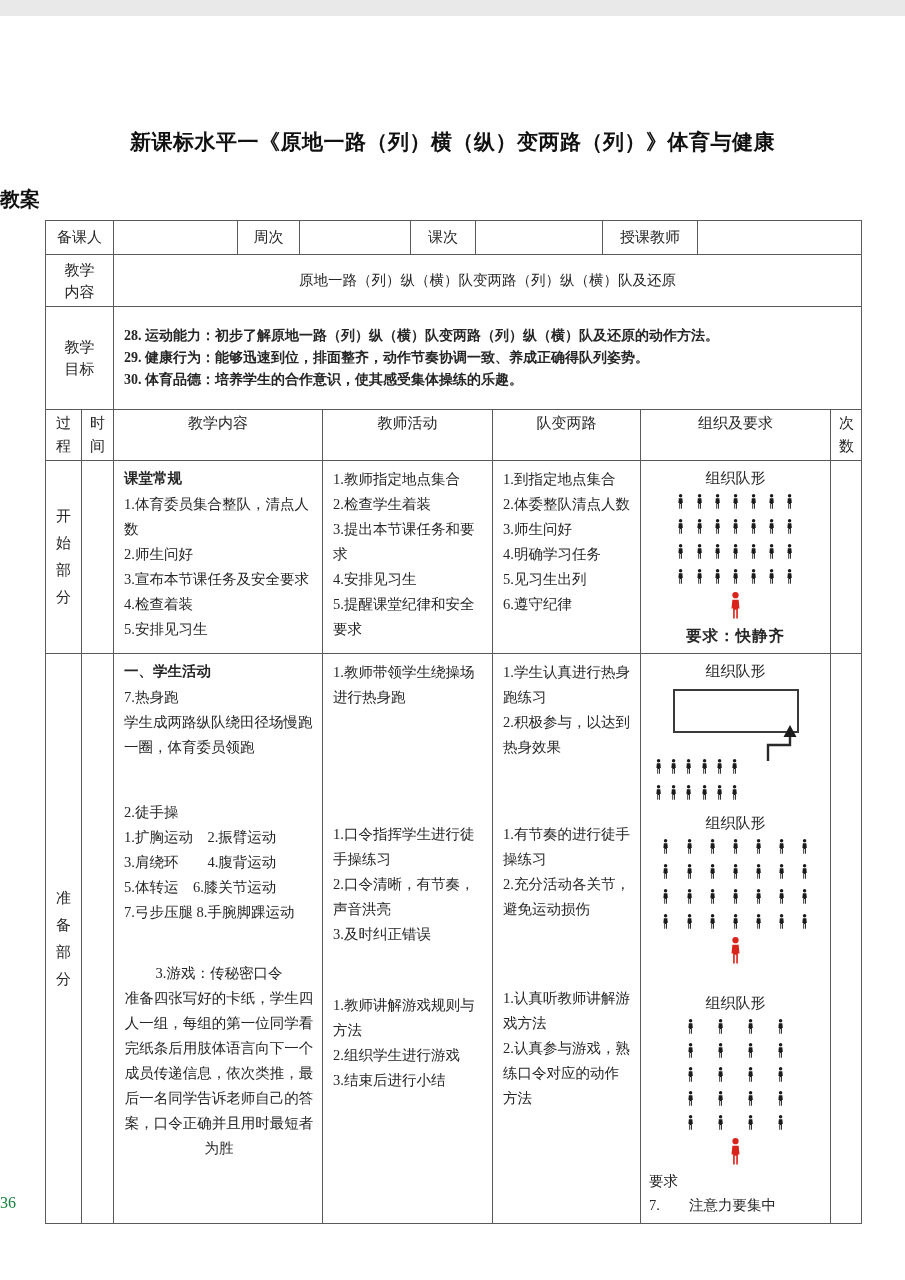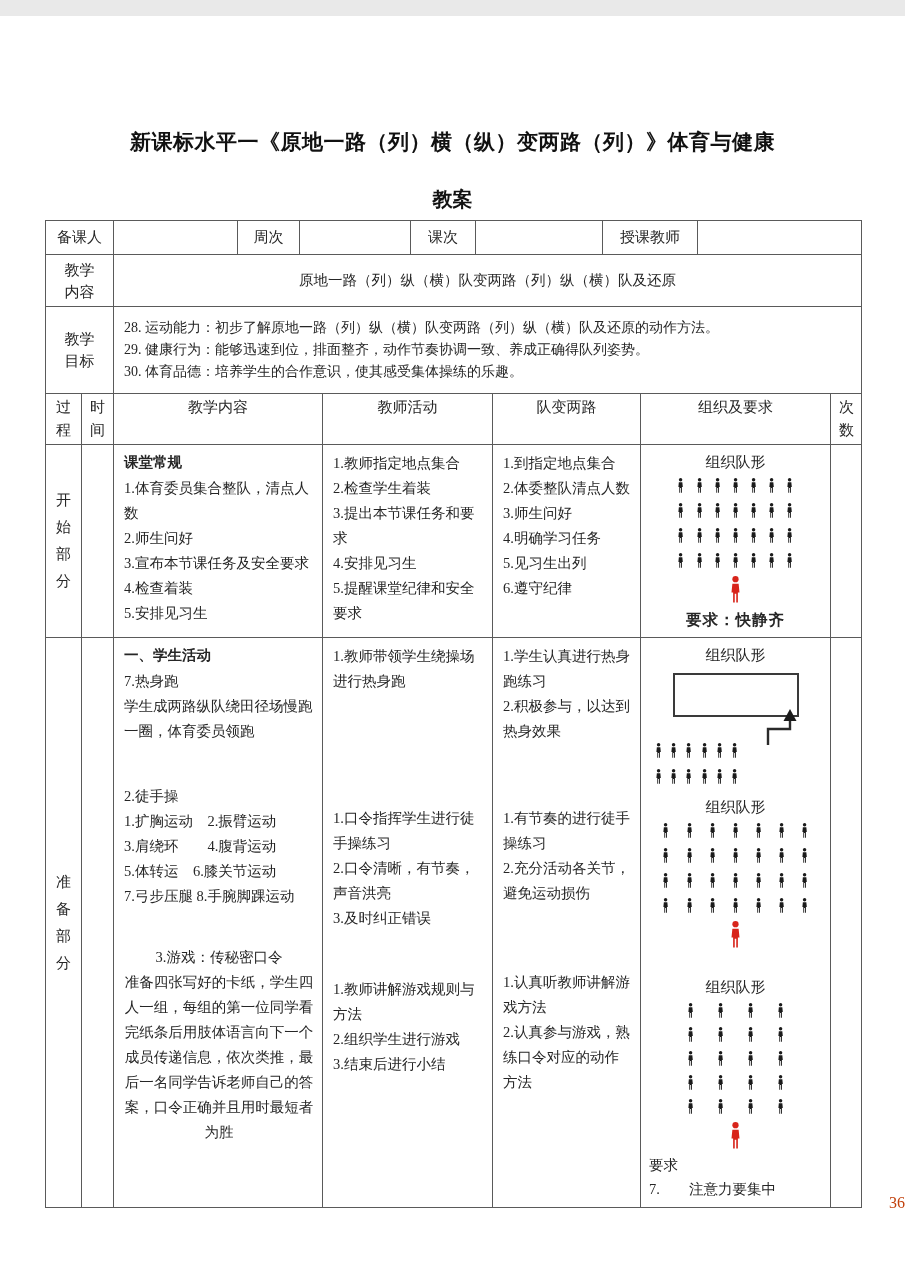--- a/index.html
+++ b/index.html
@@ -6,21 +6,21 @@
   html,body { margin:0; padding:0; background:#e9e9e9; }
   .page {
     width:905px; height:1280px; background:#ffffff; position:relative;
     font-family:"Liberation Serif","DejaVu Serif",serif; color:#262626;
     overflow:hidden; margin:16px auto;
   }
   .doc-title {
     padding-top:112px; text-align:center; font-size:21px; font-weight:bold;
     letter-spacing:0.5px; color:#111;
   }
-  .doc-subtitle { text-align:center; font-size:20px; font-weight:bold; margin-top:30px; color:#111; }
+  .doc-subtitle { text-align:left; font-size:20px; font-weight:bold; margin-top:30px; color:#111; }
 
   .tables { position:absolute; left:45px; top:205px; width:816px; }
   table { border-collapse:collapse; table-layout:fixed; width:816px; margin-top:-1px; }
   td {
     border:1px solid #5a5a5a; font-size:14.5px; vertical-align:middle;
     padding:2px 6px; overflow:hidden;
   }
   .center { text-align:center; }
   .pre { white-space:pre-line; }
   .label-cell {
@@ -51,21 +51,21 @@
   .track-svg { display:block; margin:0 auto; }
   .arrow-svg { position:absolute; right:28px; top:36px; }
   .gap-c2 { margin-top:40px; }
   .gap-c3 { margin-top:36px;text-align:center; }
   .gap-t2 { margin-top:112px; }
   .gap-t3 { margin-top:46px; }
   .gap-s2 { margin-top:62px; }
   .gap-s3 { margin-top:64px; }
   .gap-o2 { margin-top:12px; }
   .gap-o3 { margin-top:28px; }
-  .page-number { position:absolute; left:0; right:0; top:1178px; text-align:right; font-size:16px; color:#c2410c; }
+  .page-number { position:absolute; left:0; right:0; top:1178px; text-align:left; font-size:16px; color:#15803d; }
 </style>
 </head>
 <body>
 
 <div class="page">
 
   <div class="doc-title">新课标水平一《原地一路（列）横（纵）变两路（列）》体育与健康</div>
   <div class="doc-subtitle">教案</div>
 
   <div class="tables">
@@ -100,21 +100,21 @@
           <col style="width:68px">
           <col style="width:748px">
         </colgroup>
       <tbody>
           <tr style="height:52px">
         <td class="label-cell">教学内容</td>
         <td class="center">原地一路（列）纵（横）队变两路（列）纵（横）队及还原</td>
       </tr>
       <tr style="height:68px">
         <td class="label-cell">教学目标</td>
-        <td class="pre" style="font-size:14px; line-height:22px; padding:10px 10px;">28. 运动能力：初步了解原地一路（列）纵（横）队变两路（列）纵（横）队及还原的动作方法。
+        <td class="pre" style="font-size:14px; line-height:22px; padding:18px 10px;font-weight:bold;">28. 运动能力：初步了解原地一路（列）纵（横）队变两路（列）纵（横）队及还原的动作方法。
 29. 健康行为：能够迅速到位，排面整齐，动作节奏协调一致、养成正确得队列姿势。
 30. 体育品德：培养学生的合作意识，使其感受集体操练的乐趣。</td>
       </tr>
     </tbody>
       </table>
 
 
     <table class="t-main">
       <colgroup>
         <col style="width:36px">

